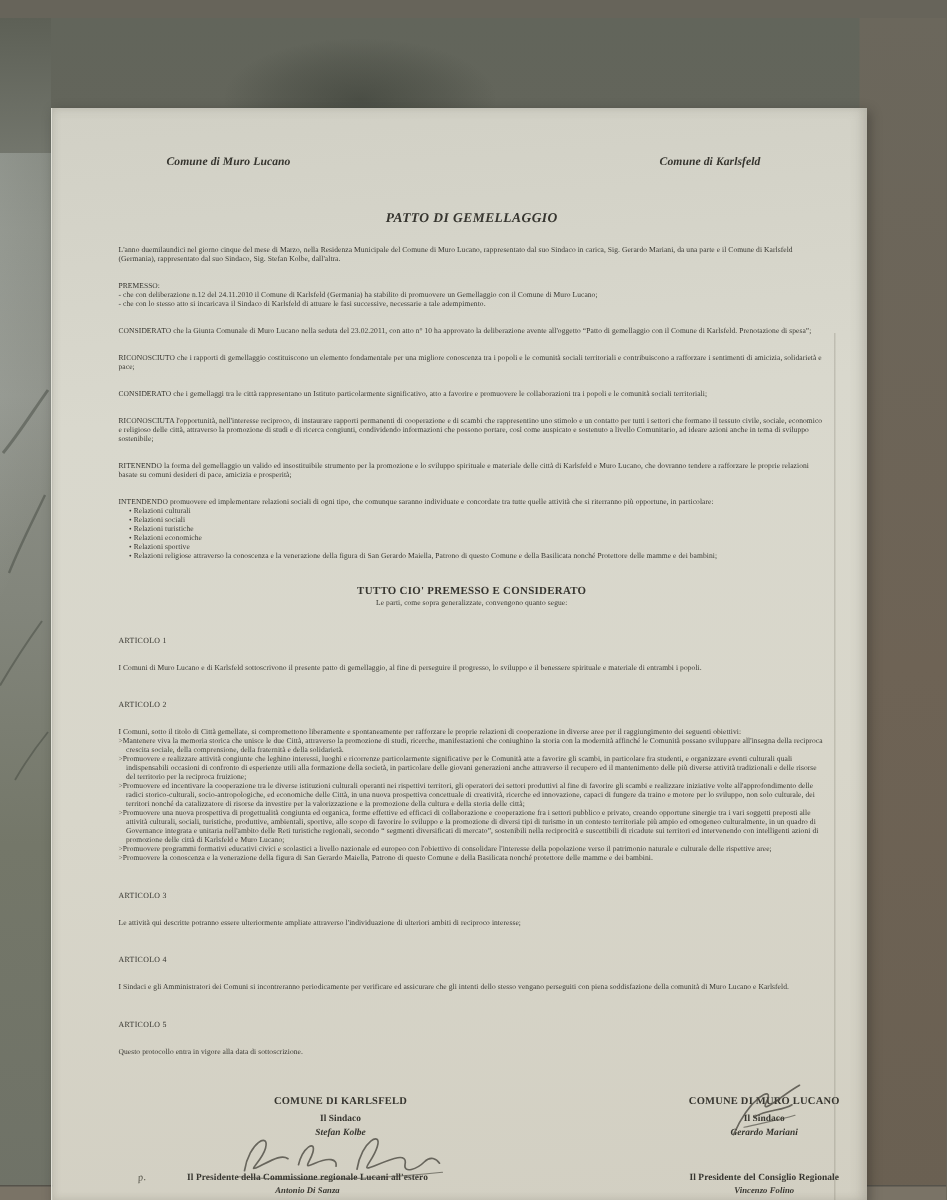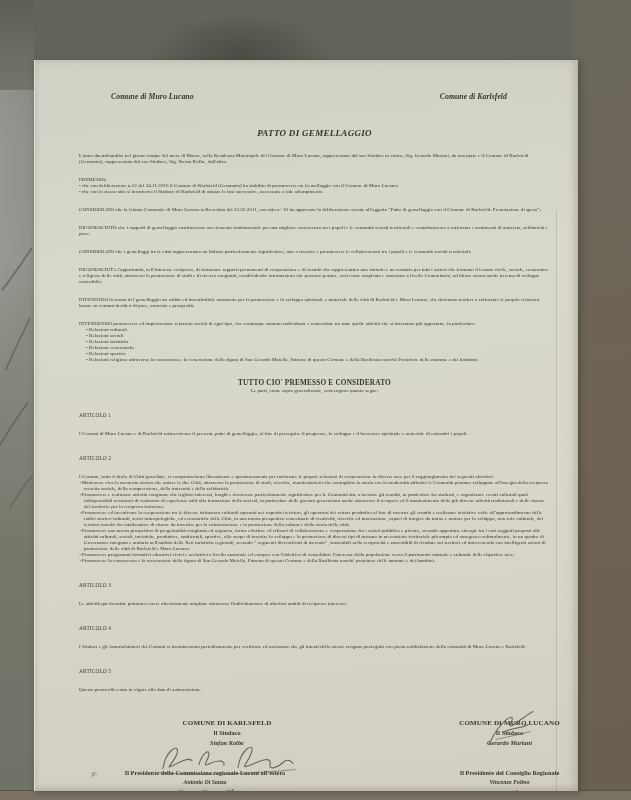--- a/index.html
+++ b/index.html
@@ -1,21 +1,21 @@
 <!DOCTYPE html>
 <html><head>
 <meta charset="utf-8">
 <style>
   html,body{margin:0;padding:0;}
   body{
     width:631px;height:800px;overflow:hidden;position:relative;
     font-family:"Liberation Serif","DejaVu Serif",serif;
     background:#67645a;
   }
-  .scene{position:absolute;inset:0;}
+  .scene{position:absolute;inset:0;margin-top:12px;}
   .wall{position:absolute;inset:0;
     background:linear-gradient(180deg,#62655b 0%,#67645a 40%,#6b675c 75%,#6e6a5e 100%);}
   .wall-right{position:absolute;right:0;top:0;width:58px;height:100%;
     background:linear-gradient(180deg,#6b675c 0%,#6e6355 55%,#6a6052 100%);}
   .wall-left{position:absolute;left:0;top:0;width:34px;height:100%;
     background:linear-gradient(180deg,#5d6056 0%,#7f8279 18%,#8d9088 32%,#82857b 50%,#747769 70%,#6f7267 100%);}
   .glass-streak{position:absolute;left:0;top:90px;width:34px;height:360px;
     background:linear-gradient(115deg,rgba(220,228,225,.28) 0%,rgba(220,228,225,.05) 55%,rgba(220,228,225,0) 70%);}
   .branches{position:absolute;left:0;top:240px;opacity:.45;}
   .head-shadow{position:absolute;left:150px;top:14px;width:180px;height:80px;

